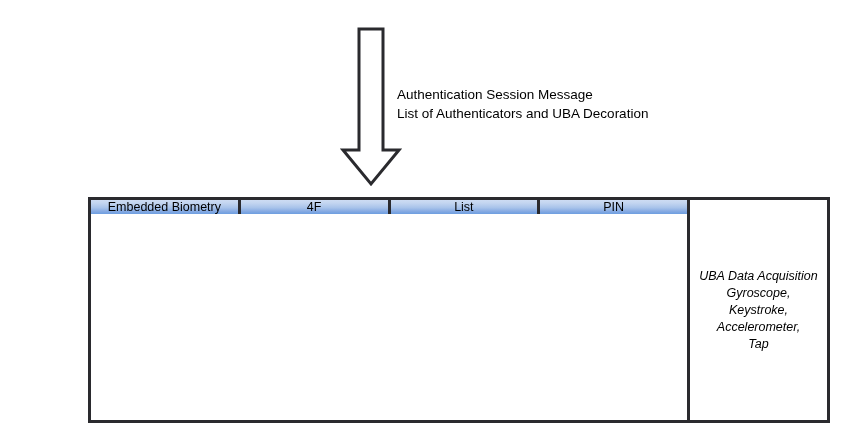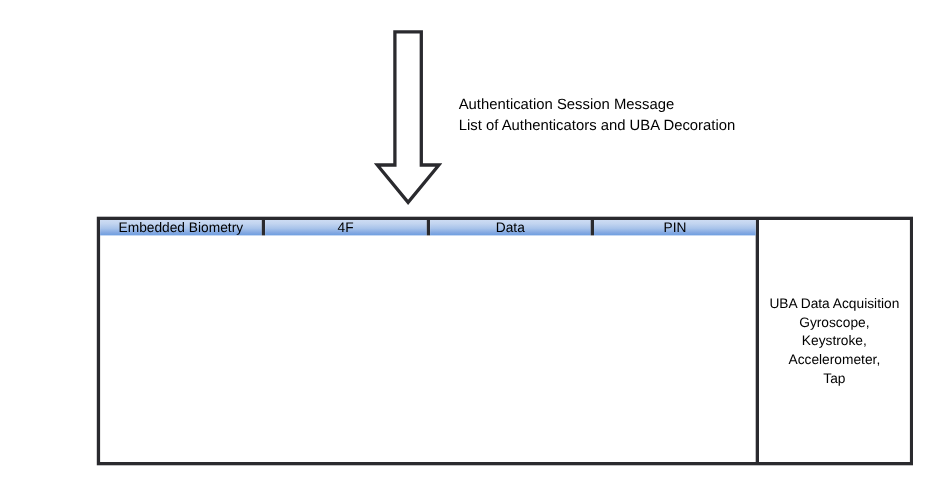--- a/index.html
+++ b/index.html
@@ -37,21 +37,21 @@
   
   .message-caption {
     position: absolute;
     left: 397px;
     top: 85px;
     font-size: 13.5px;
     line-height: 19px;
     color: #000000;
     white-space: nowrap;
   }
-  .message-line { display: block; margin-left: 20px; }
+  .message-line { display: block; }
 
   
   .system-box {
     position: absolute;
     left: 88px;
     top: 197px;
     width: 742px;
     height: 226px;
     box-sizing: border-box;
     border: 3px solid #2a2a2e;
@@ -118,20 +118,21 @@
     align-items: center;
     justify-content: center;
     padding: 0 6px;
     box-sizing: border-box;
   }
   .uba-text {
     font-size: 12.5px;
     line-height: 17px;
     text-align: center;
     color: #000000;
+    font-style: italic;
   }
   .uba-line { display: block; }
 </style>
 </head>
 <body>
 
 <div id="diagram-canvas">
 
   <div class="arrow-wrap">
     <svg class="arrow-svg" width="62" height="162" viewBox="0 0 62 162" xmlns="http://www.w3.org/2000/svg">
@@ -153,21 +154,21 @@
 
         <div class="authenticator-cell">
           <span class="authenticator-label">Embedded Biometry</span>
         </div>
 
         <div class="authenticator-cell">
           <span class="authenticator-label">4F</span>
         </div>
 
         <div class="authenticator-cell">
-          <span class="authenticator-label">Data</span>
+          <span class="authenticator-label">List</span>
         </div>
 
         <div class="authenticator-cell">
           <span class="authenticator-label">PIN</span>
         </div>
 
       </div>
     </div>
 
     <div class="uba-column">

